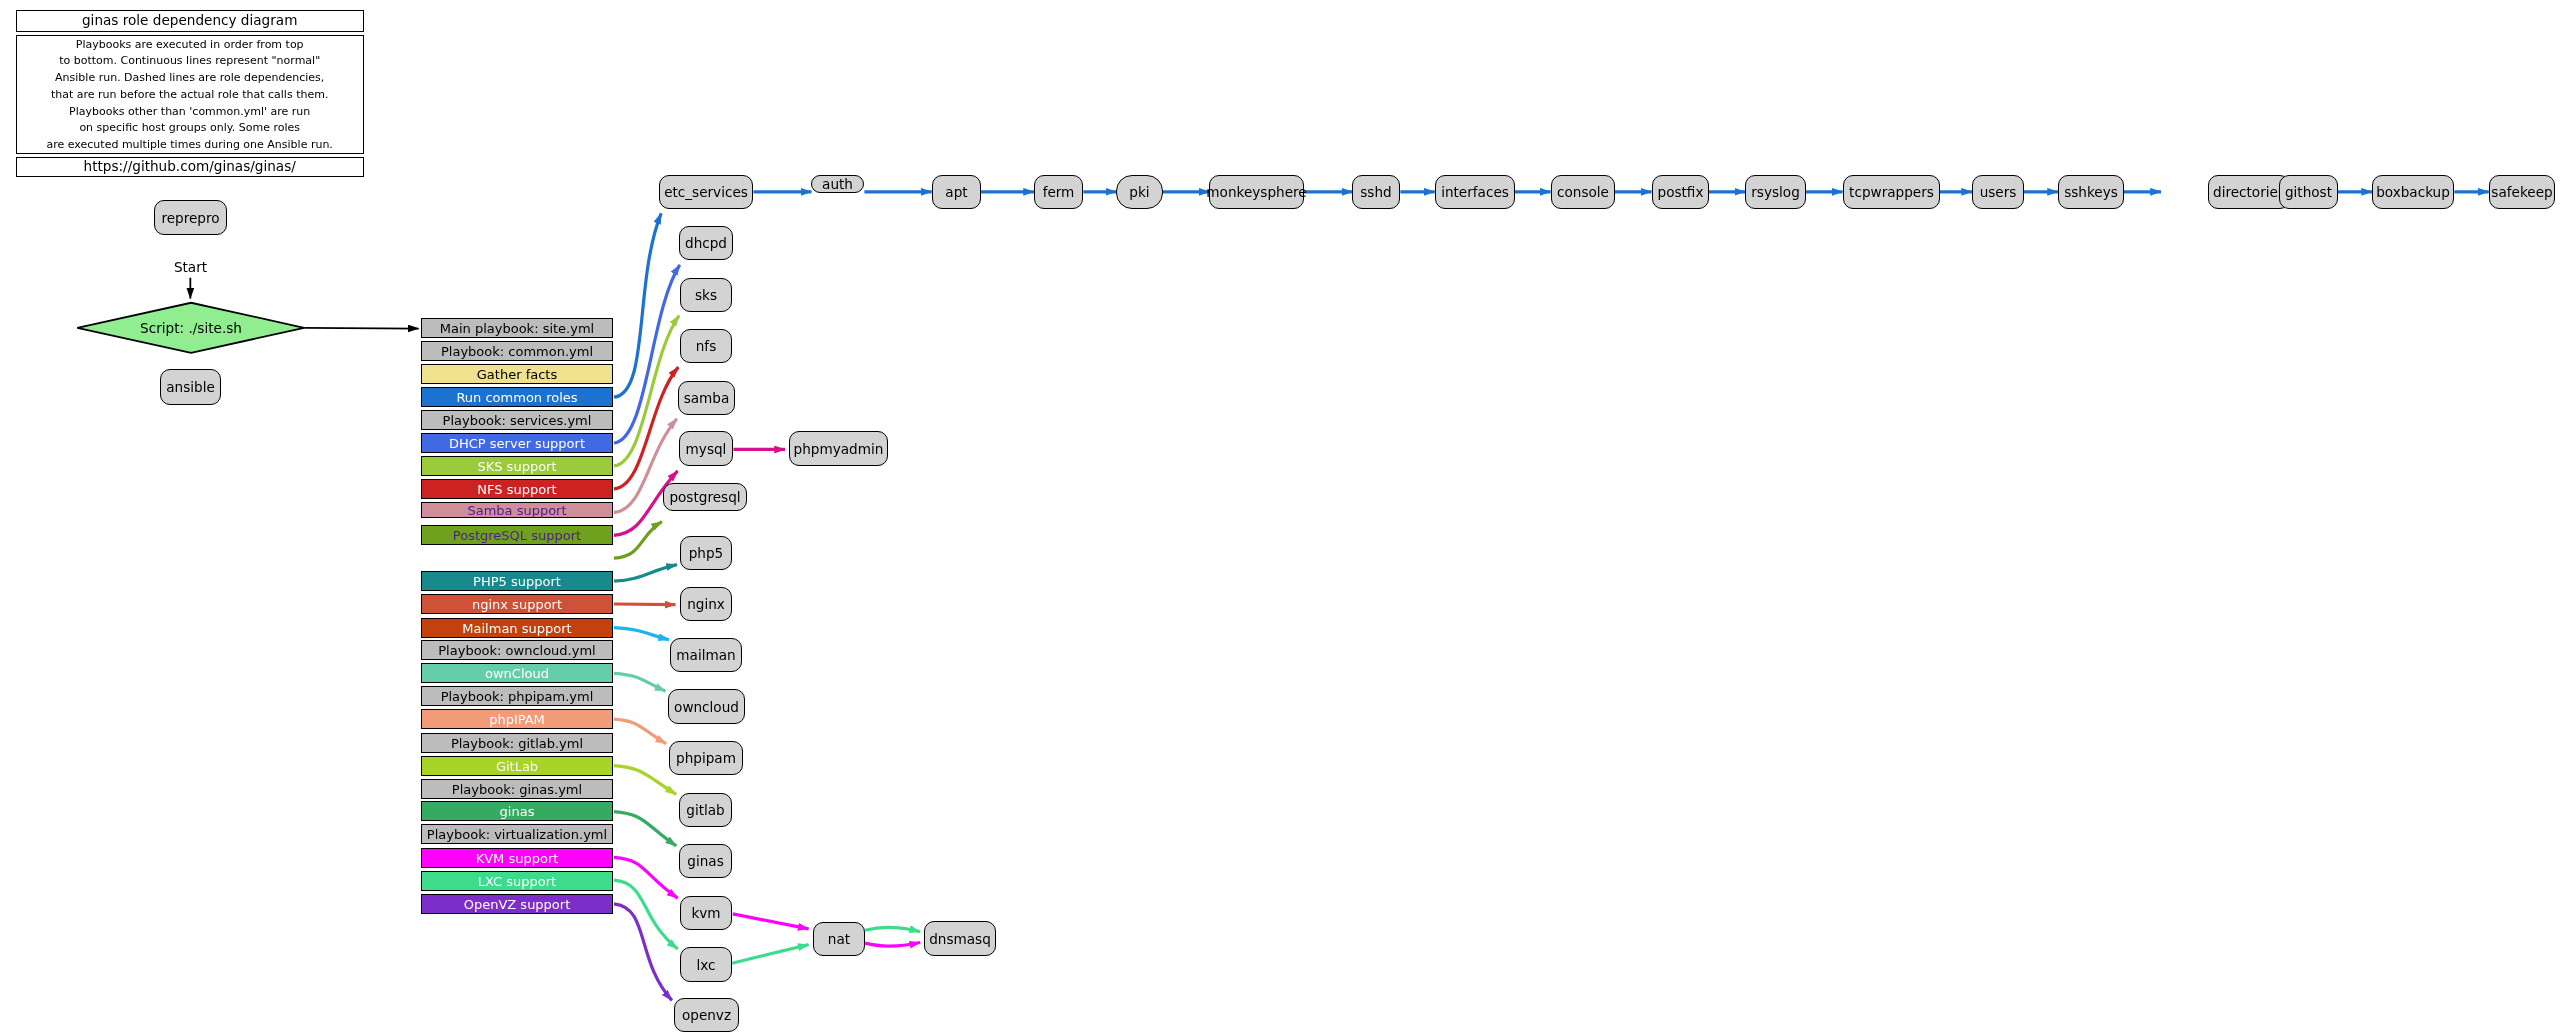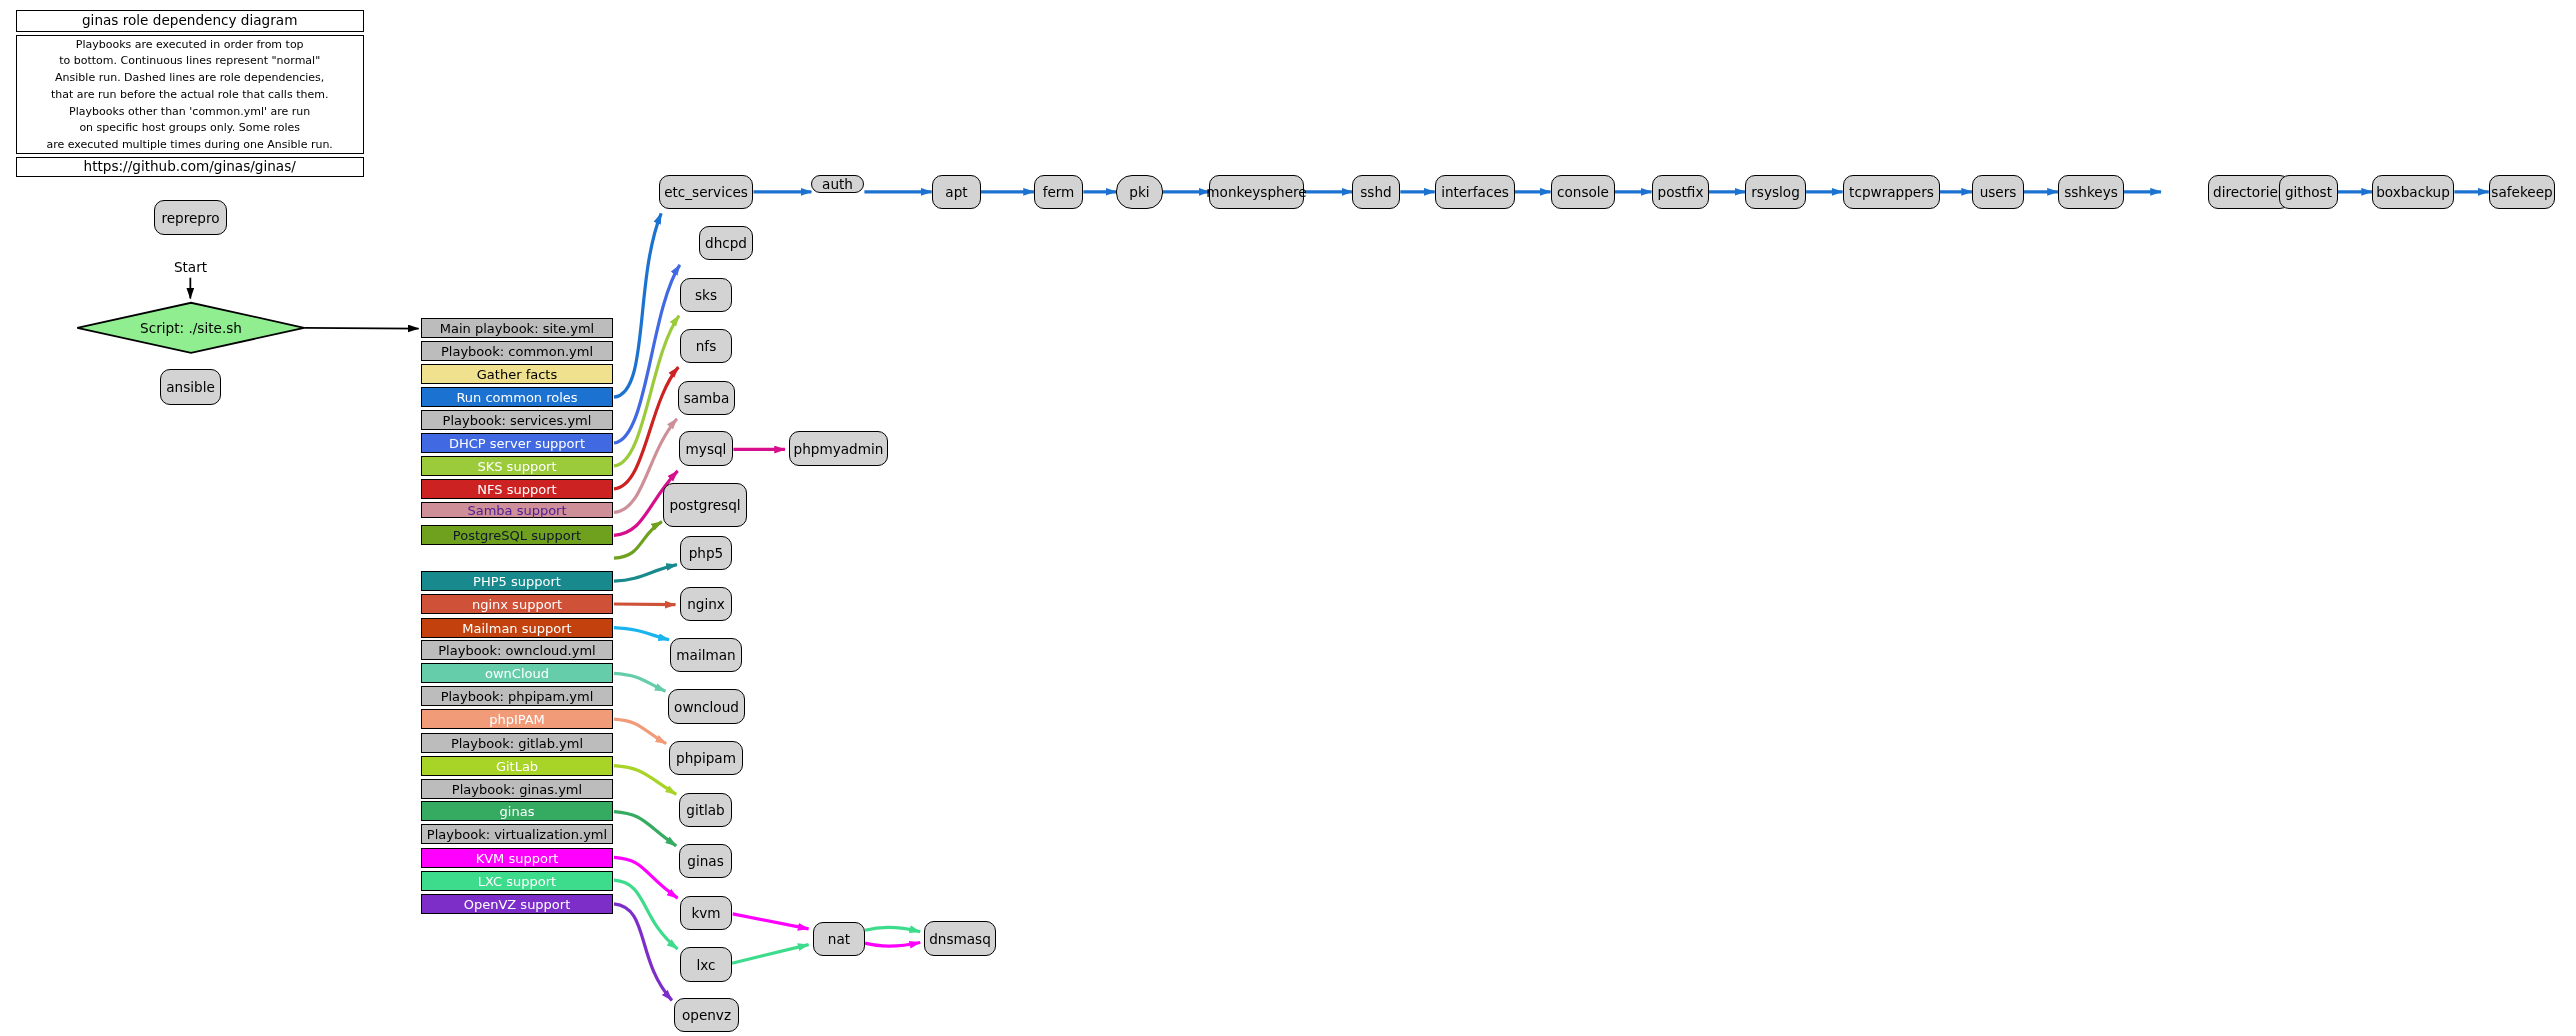--- a/index.html
+++ b/index.html
@@ -161,27 +161,27 @@
       <div class="node" style="left: 1551px; top: 175px; width: 64px; height: 34px; background: rgb(211, 211, 211);">console</div>
       <div class="node" style="left: 1652px; top: 175px; width: 57px; height: 34px; background: rgb(211, 211, 211);">postfix</div>
       <div class="node" style="left: 1745px; top: 175px; width: 61px; height: 34px; background: rgb(211, 211, 211);">rsyslog</div>
       <div class="node" style="left: 1843px; top: 175px; width: 97px; height: 34px; background: rgb(211, 211, 211);">tcpwrappers</div>
       <div class="node" style="left: 1972px; top: 175px; width: 52px; height: 34px; background: rgb(211, 211, 211);">users</div>
       <div class="node" style="left: 2058px; top: 175px; width: 66px; height: 34px; background: rgb(211, 211, 211);">sshkeys</div>
       <div class="node" style="left: 2161px; top: 175px; width: 82px; height: 34px; background: rgb(211, 211, 211); margin-left: 47px;">directories</div>
       <div class="node" style="left: 2279px; top: 175px; width: 59px; height: 34px; background: rgb(211, 211, 211);">githost</div>
       <div class="node" style="left: 2372px; top: 175px; width: 82px; height: 34px; background: rgb(211, 211, 211);">boxbackup</div>
       <div class="node" style="left: 2489px; top: 175px; width: 66px; height: 34px; background: rgb(211, 211, 211);">safekeep</div>
-      <div class="node" style="left: 679px; top: 226px; width: 54px; height: 34px; background: rgb(211, 211, 211); margin-left: 20px;">dhcpd</div>
+      <div class="node" style="left: 679px; top: 226px; width: 54px; height: 34px; background: rgb(211, 211, 211);">dhcpd</div>
       <div class="node" style="left: 680px; top: 278px; width: 52px; height: 34px; background: rgb(211, 211, 211);">sks</div>
       <div class="node" style="left: 680px; top: 329px; width: 52px; height: 34px; background: rgb(211, 211, 211);">nfs</div>
       <div class="node" style="left: 678px; top: 381px; width: 57px; height: 34px; background: rgb(211, 211, 211);">samba</div>
       <div class="node" style="left: 679px; top: 431px; width: 54px; height: 35px; background: rgb(211, 211, 211);">mysql</div>
       <div class="node" style="left: 789px; top: 431px; width: 99px; height: 35px; background: rgb(211, 211, 211);">phpmyadmin</div>
-      <div class="node" style="left: 663px; top: 483px; width: 84px; height: 44px; background: rgb(211, 211, 211);">postgresql</div>
+      <div class="node" style="left: 663px; top: 483px; width: 84px; height: 28px; background: rgb(211, 211, 211);">postgresql</div>
       <div class="node" style="left: 680px; top: 536px; width: 52px; height: 34px; background: rgb(211, 211, 211);">php5</div>
       <div class="node" style="left: 680px; top: 587px; width: 52px; height: 34px; background: rgb(211, 211, 211);">nginx</div>
       <div class="node" style="left: 670px; top: 638px; width: 72px; height: 34px; background: rgb(211, 211, 211);">mailman</div>
       <div class="node" style="left: 668px; top: 689px; width: 77px; height: 35px; background: rgb(211, 211, 211);">owncloud</div>
       <div class="node" style="left: 669px; top: 741px; width: 74px; height: 34px; background: rgb(211, 211, 211);">phpipam</div>
       <div class="node" style="left: 679px; top: 793px; width: 53px; height: 34px; background: rgb(211, 211, 211);">gitlab</div>
       <div class="node" style="left: 679px; top: 844px; width: 53px; height: 34px; background: rgb(211, 211, 211);">ginas</div>
       <div class="node" style="left: 680px; top: 896px; width: 52px; height: 34px; background: rgb(211, 211, 211);">kvm</div>
       <div class="node" style="left: 680px; top: 947px; width: 52px; height: 35px; background: rgb(211, 211, 211);">lxc</div>
       <div class="node" style="left: 674px; top: 998px; width: 65px; height: 34px; background: rgb(211, 211, 211);">openvz</div>
@@ -192,21 +192,21 @@
       <div class="prow" style="left: 421px; top: 318px; width: 192px; height: 20px; background: rgb(188, 188, 188); color: rgb(0, 0, 0);">Main playbook: site.yml</div>
       <div class="prow" style="left: 421px; top: 341px; width: 192px; height: 20px; background: rgb(188, 188, 188); color: rgb(0, 0, 0);">Playbook: common.yml</div>
       <div class="prow" style="left: 421px; top: 364px; width: 192px; height: 20px; background: rgb(239, 225, 141); color: rgb(0, 0, 0);">Gather facts</div>
       <div class="prow" style="left: 421px; top: 387px; width: 192px; height: 20px; background: rgb(28, 114, 208); color: rgb(255, 255, 255);">Run common roles</div>
       <div class="prow" style="left: 421px; top: 410px; width: 192px; height: 20px; background: rgb(188, 188, 188); color: rgb(0, 0, 0);">Playbook: services.yml</div>
       <div class="prow" style="left: 421px; top: 433px; width: 192px; height: 20px; background: rgb(65, 105, 225); color: rgb(255, 255, 255);">DHCP server support</div>
       <div class="prow" style="left: 421px; top: 456px; width: 192px; height: 20px; background: rgb(155, 203, 58); color: rgb(255, 255, 255);">SKS support</div>
       <div class="prow" style="left: 421px; top: 479px; width: 192px; height: 20px; background: rgb(204, 34, 34); color: rgb(255, 255, 255);">NFS support</div>
       <div class="prow" style="left: 421px; top: 502px; width: 192px; height: 16px; background: rgb(206, 143, 152); color: #4c1d95;">Samba support</div>
       <div class="prow" style="left: 421px; top: 525px; width: 192px; height: 20px; background: rgb(214, 15, 140); color: rgb(255, 255, 255);">MySQL support</div>
-      <div class="prow" style="left: 421px; top: 525px; width: 192px; height: 20px; background: rgb(111, 160, 30); color: #0f172a;">PostgreSQL support</div>
+      <div class="prow" style="left: 421px; top: 525px; width: 192px; height: 20px; background: rgb(111, 160, 30); color: #4c1d95;">PostgreSQL support</div>
       <div class="prow" style="left: 421px; top: 571px; width: 192px; height: 20px; background: rgb(24, 138, 141); color: rgb(255, 255, 255);">PHP5 support</div>
       <div class="prow" style="left: 421px; top: 594px; width: 192px; height: 20px; background: rgb(207, 81, 56); color: rgb(255, 255, 255);">nginx support</div>
       <div class="prow" style="left: 421px; top: 618px; width: 192px; height: 20px; background: #c2410c; color: rgb(255, 255, 255);">Mailman support</div>
       <div class="prow" style="left: 421px; top: 640px; width: 192px; height: 20px; background: rgb(188, 188, 188); color: rgb(0, 0, 0);">Playbook: owncloud.yml</div>
       <div class="prow" style="left: 421px; top: 663px; width: 192px; height: 20px; background: rgb(102, 205, 170); color: rgb(255, 255, 255);">ownCloud</div>
       <div class="prow" style="left: 421px; top: 686px; width: 192px; height: 20px; background: rgb(188, 188, 188); color: rgb(0, 0, 0);">Playbook: phpipam.yml</div>
       <div class="prow" style="left: 421px; top: 709px; width: 192px; height: 20px; background: rgb(242, 155, 120); color: rgb(255, 255, 255);">phpIPAM</div>
       <div class="prow" style="left: 421px; top: 733px; width: 192px; height: 20px; background: rgb(188, 188, 188); color: rgb(0, 0, 0);">Playbook: gitlab.yml</div>
       <div class="prow" style="left: 421px; top: 756px; width: 192px; height: 20px; background: rgb(168, 211, 39); color: rgb(255, 255, 255);">GitLab</div>
       <div class="prow" style="left: 421px; top: 779px; width: 192px; height: 20px; background: rgb(188, 188, 188); color: rgb(0, 0, 0);">Playbook: ginas.yml</div>

